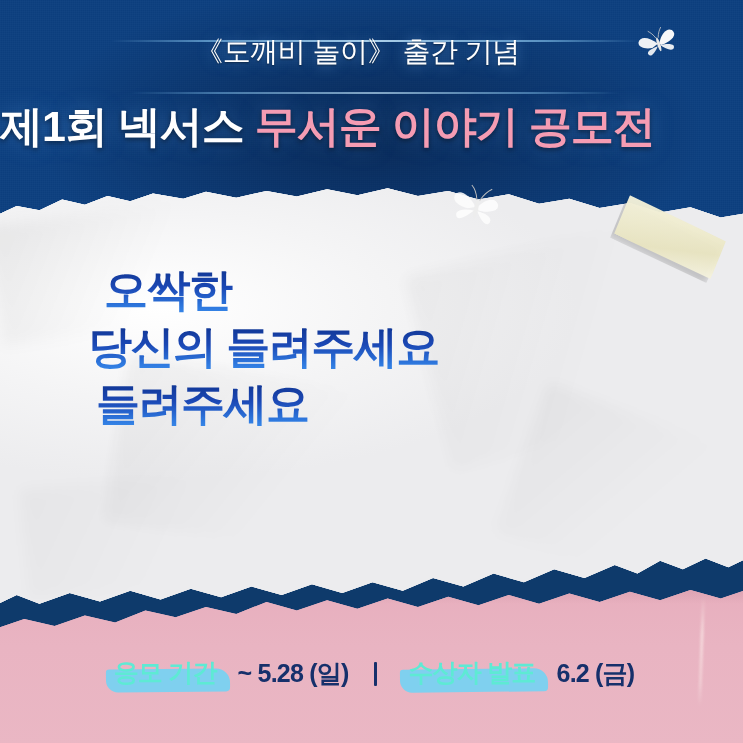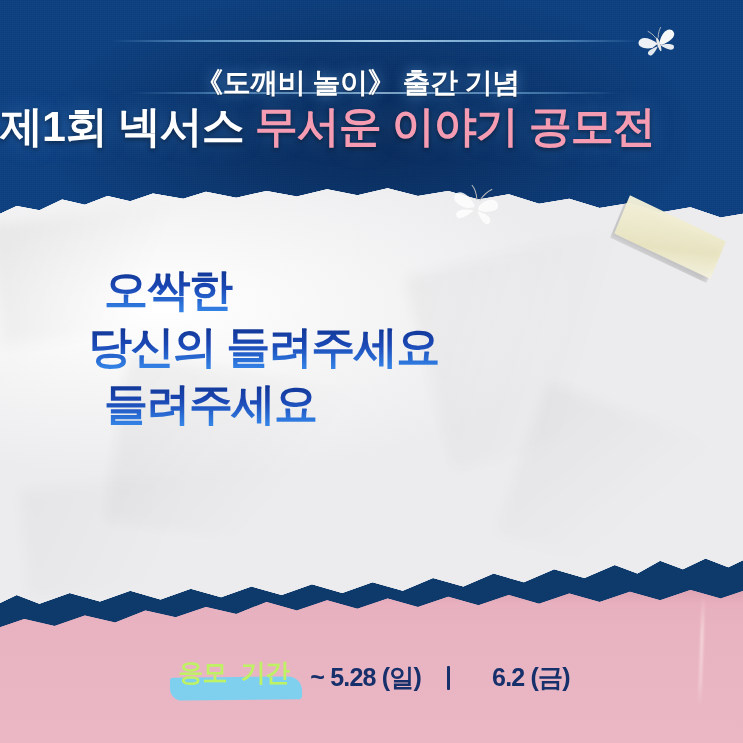--- a/index.html
+++ b/index.html
@@ -56,26 +56,26 @@
         rgba(150,215,255,0.55) 82%,
         rgba(120,200,255,0) 100%);
     filter: blur(0.6px);
   }
   .glow-rule.top { left: 110px; width: 530px; top: 40px; }
   .glow-rule.bot { left: 130px; width: 490px; top: 92px; opacity: .75;}
 
   
   .eyebrow {
     position: absolute;
-    left: 0; top: 64px;
+    left: 0; top: 33px;
     width: 715px;
     text-align: center;
     color: #ffffff;
     font-size: 28px;
-    font-weight: 700;
+    font-weight: 400;
     letter-spacing: -0.5px;
     text-shadow: 0 0 14px rgba(120,190,255,0.55), 0 1px 2px rgba(0,0,0,0.5);
   }
 
   
   .headline {
     position: absolute;
     left: 0; top: 98px;
     width: 603px;
     text-align: right;
@@ -180,21 +180,21 @@
     background: linear-gradient(180deg, #0d2f86 0%, #1b48b5 45%, #2f7ae0 80%, #3f93ee 100%);
     -webkit-background-clip: text;
     background-clip: text;
     -webkit-text-fill-color: transparent;
     color: transparent;
     text-shadow: none;
     display: block;
   }
   .maintext .l1 { margin-left: 16px; }
   .maintext .l2 { margin-left: 0px; }
-  .maintext .l3 { margin-left: 16px; }
+  .maintext .l3 { margin-left: 8px; }
 
   
   .pink {
     position: absolute;
     left: -6px;
     top: 578px;
     width: 757px;
     height: 171px;
     background:
       linear-gradient(180deg, #e7aebd 0%, #e9b4c2 40%, #eab7c4 100%);
@@ -241,24 +241,23 @@
     font-size: 25px;
     font-weight: 700;
     color: #16306b;
     letter-spacing: -0.8px;
     white-space: nowrap;
   }
   .info-group { display: flex; align-items: center; }
   .hl {
     position: relative;
     display: inline-block;
-    padding: 1px 5px 11px 5px;
-    color: #bef264;
+    padding: 1px 5px 3px 5px;
+    color: #5eead4;
     z-index: 1;
-    font-family: Liberation Mono, monospace;
   }
   .hl::before {
     content: "";
     position: absolute;
     left: -3px; right: -8px;
     bottom: 0px;
     height: 23px;
     background: #7fd0ef;
     border-radius: 3px 14px 4px 12px;
     z-index: -1;
@@ -335,17 +334,18 @@
   <div class="pink"></div>
   <div class="pink-crease"></div>
 
   <div class="inforow">
     <div class="info-group">
       <span class="hl">응모 기간</span>
       <span class="info-val">~ 5.28 (일)</span>
     </div>
     <div class="divider"></div>
     <div class="info-group">
+      <span class="hl">수상자 발표</span>
       <span class="info-val">6.2 (금)</span>
     </div>
   </div>
 
 </div>
 
 </body></html>

